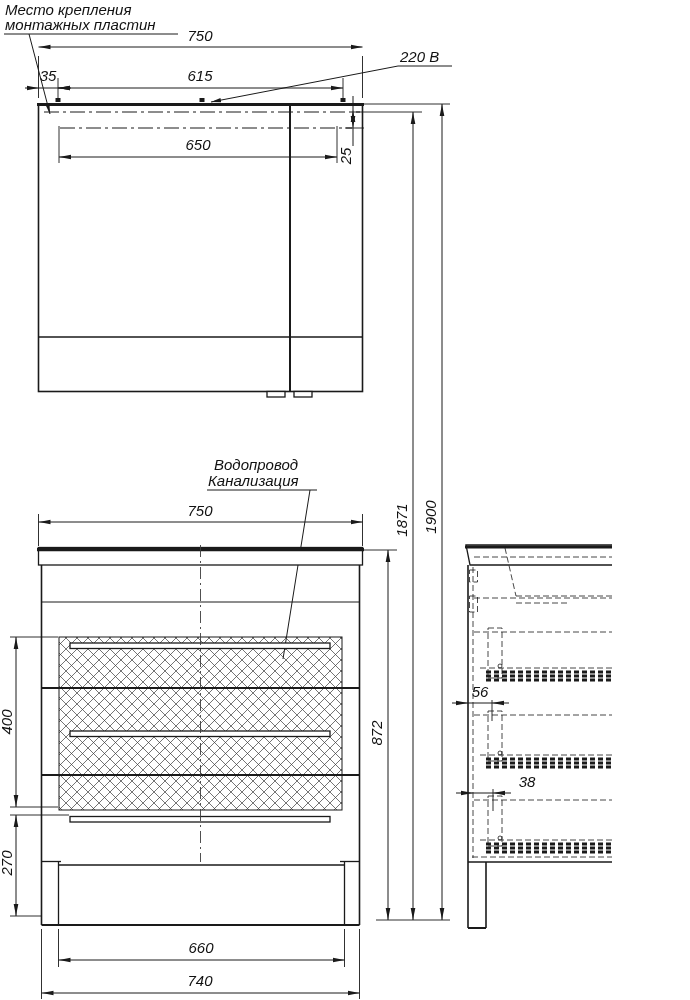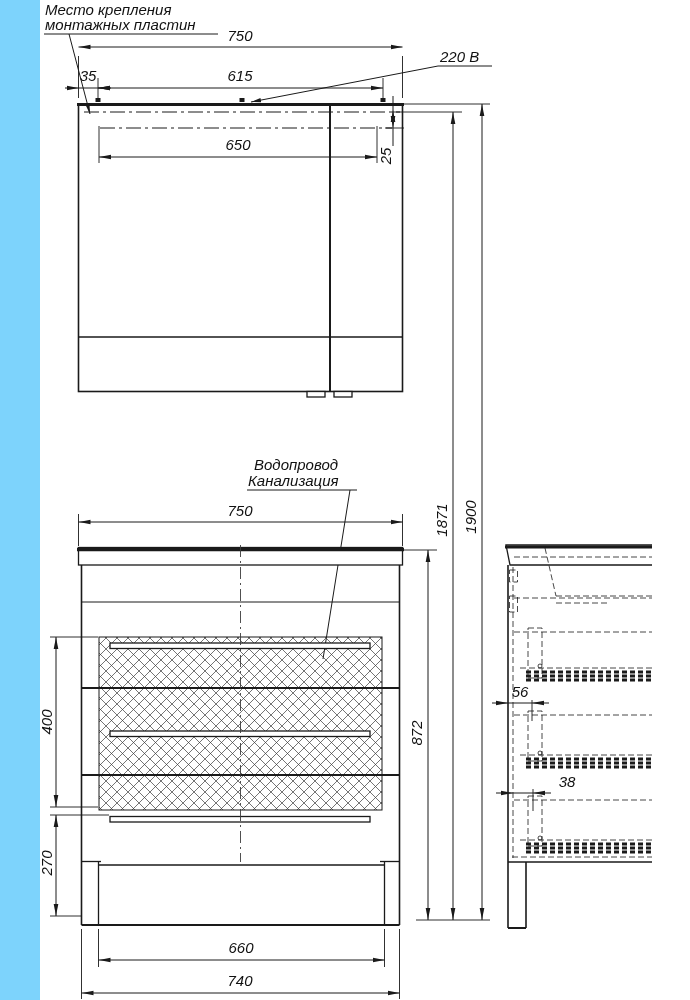--- a/index.html
+++ b/index.html
@@ -1,16 +1,16 @@
 <!DOCTYPE html>
 <html><head>
 <meta charset="utf-8">
 <style>
   html,body{margin:0;padding:0;background:#ffffff;}
-  .page{width:612px;height:1000px;background:#7dd3fc;position:relative;overflow:hidden;padding-left:40px;}
+  .page{width:612px;height:1000px;background:#7dd3fc;position:relative;overflow:hidden;}
   svg{display:block;}
   .ln{stroke:#1a1a1a;fill:none;stroke-linecap:butt;}
   .w08{stroke-width:0.8;} .w1{stroke-width:1;} .w13{stroke-width:1.3;} .w16{stroke-width:1.6;}
   .w2{stroke-width:2;} .w22{stroke-width:2.2;} .w3{stroke-width:3;} .w35{stroke-width:3.5;}
   .dash{stroke-dasharray:6 3;}
   .dashf{stroke-dasharray:5 3;stroke-width:3.2;}
   .dashdot{stroke-dasharray:15 4 3 4;}
   .cl{stroke:#3c3c3c;stroke-width:0.9;stroke-dasharray:12 4 2 4;}
   .dim{stroke:#1a1a1a;stroke-width:1;fill:none;}
   .ext{stroke:#1a1a1a;stroke-width:0.9;fill:none;}

